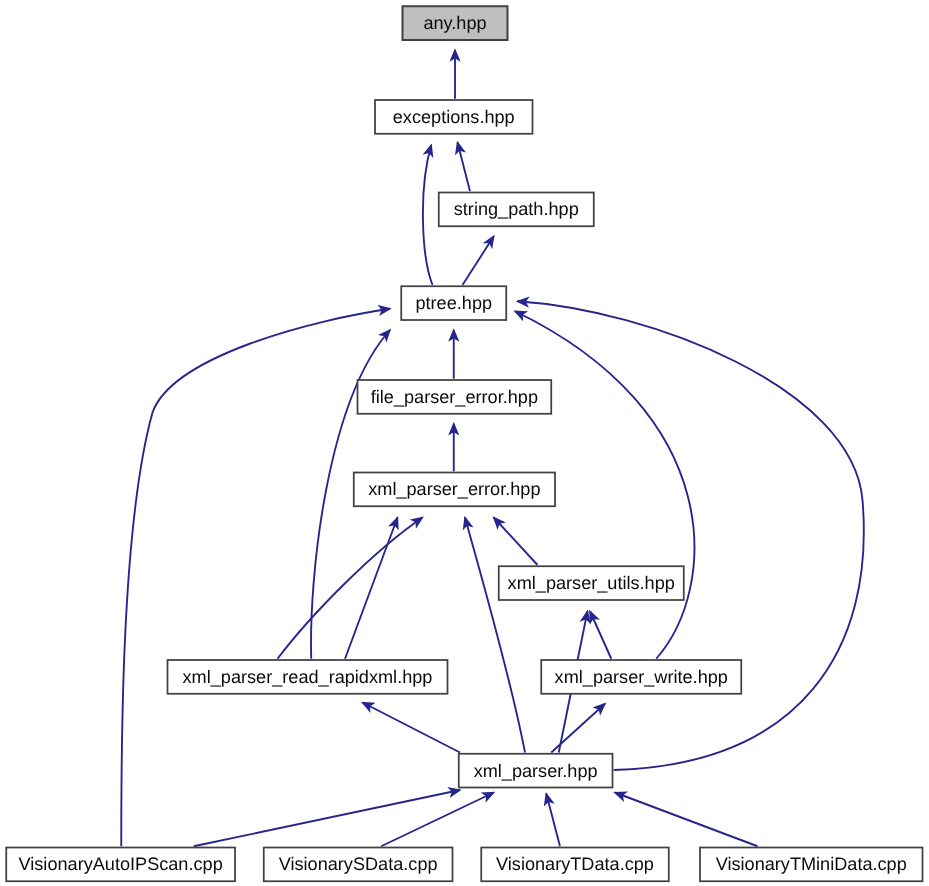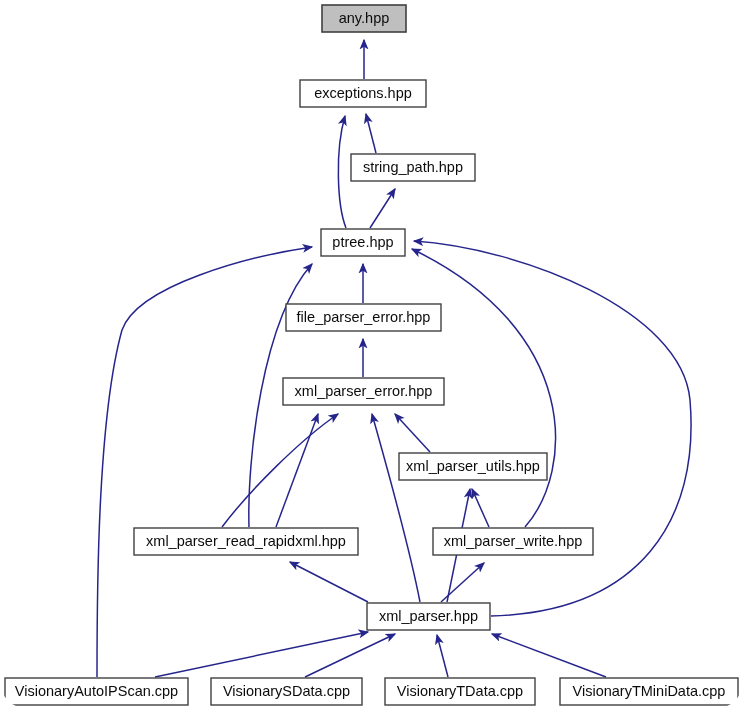--- a/index.html
+++ b/index.html
@@ -7,21 +7,20 @@
     padding: 0;
     background: #ffffff;
   }
   #graph-root {
     position: relative;
     width: 743px;
     height: 709px;
     background: #ffffff;
     font-family: "Liberation Sans", sans-serif;
     overflow: hidden;
-    border-radius: 28px;
   }
   svg#dep-graph {
     display: block;
     width: 743px;
     height: 709px;
   }
   .node-box {
     fill: #ffffff;
     stroke: #404040;
     stroke-width: 1.4;

